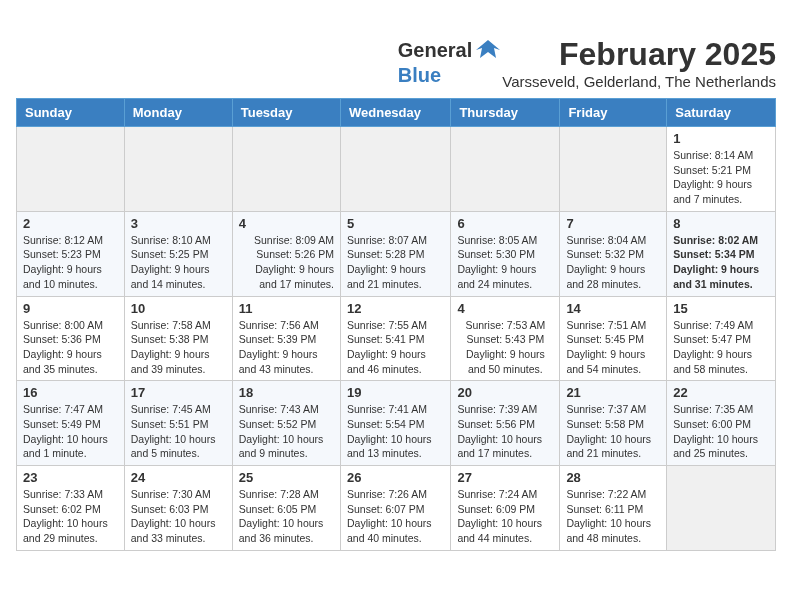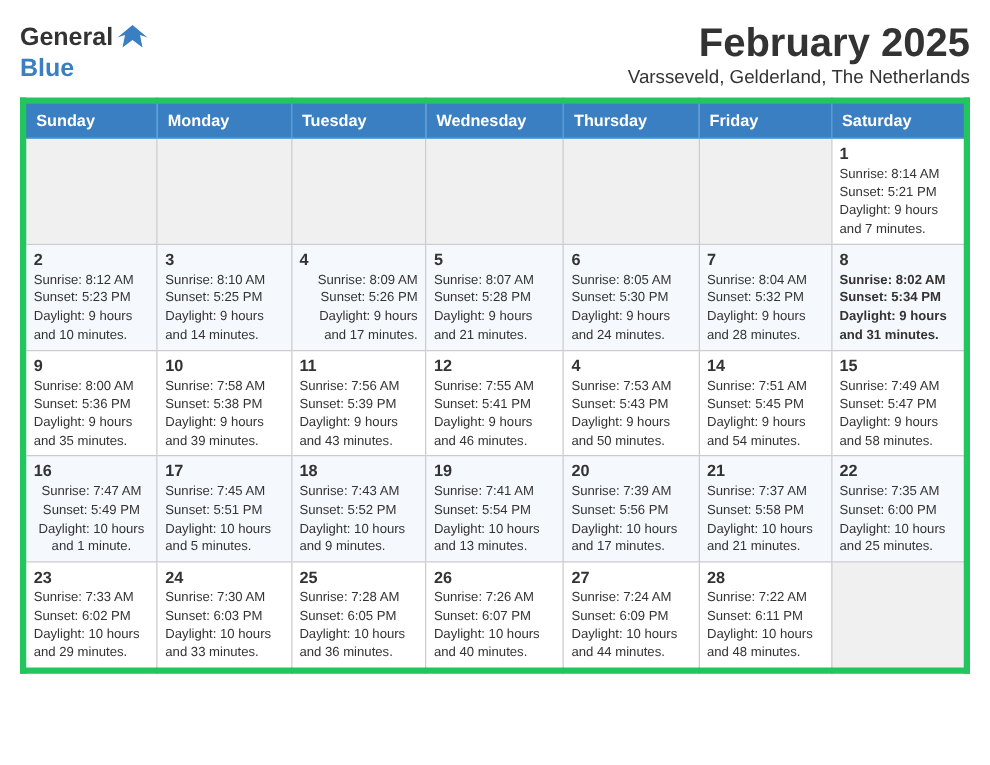--- a/index.html
+++ b/index.html
@@ -5,23 +5,24 @@
     * { box-sizing: border-box; margin: 0; padding: 0; }
     body {
       font-family: Arial, sans-serif;
       background: #fff;
       width: 792px;
       min-height: 612px;
       padding: 16px;
     }
     .header {
       display: flex;
-      justify-content: space-between;
+      justify-content: flex-end;
       align-items: flex-start;
       margin-bottom: 8px;
+      margin-top: 20px;
     }
     .logo {
       display: flex;
       flex-direction: column;
       align-items: flex-start;
     }
     .logo-row {
       display: flex;
       align-items: center;
       gap: 2px;
@@ -34,21 +35,21 @@
       font-weight: bold;
       color: #333;
     }
     .location {
       font-size: 15px;
       color: #333;
     }
     .calendar {
       width: 100%;
       border-collapse: collapse;
-      border: 5px solid #22c55e;
+      border: 1px solid #22c55e;
     }
     .calendar th {
       background: #3a7fc1;
       color: #fff;
       font-size: 13px;
       font-weight: bold;
       padding: 6px 8px;
       text-align: left;
       border: 1px solid #5a9fd4;
     }
@@ -192,41 +193,41 @@
 Daylight: 9 hours and 43 minutes.</div>
         </td>
         <td>
           <span class="day-num">12</span>
           <div class="day-info" style="white-space: pre-line;">Sunrise: 7:55 AM
 Sunset: 5:41 PM
 Daylight: 9 hours and 46 minutes.</div>
         </td>
         <td>
           <span class="day-num">4</span>
-          <div class="day-info" style="white-space: pre-line;">Sunrise: 7:53 AM
+          <div class="day-info" style="white-space: pre-line; text-align: center;">Sunrise: 7:53 AM
 Sunset: 5:43 PM
 Daylight: 9 hours and 50 minutes.</div>
         </td>
         <td>
           <span class="day-num">14</span>
           <div class="day-info" style="white-space: pre-line;">Sunrise: 7:51 AM
 Sunset: 5:45 PM
 Daylight: 9 hours and 54 minutes.</div>
         </td>
         <td>
           <span class="day-num">15</span>
           <div class="day-info" style="white-space: pre-line;">Sunrise: 7:49 AM
 Sunset: 5:47 PM
 Daylight: 9 hours and 58 minutes.</div>
         </td>
       </tr>
       <tr>
         <td>
           <span class="day-num">16</span>
-          <div class="day-info" style="white-space: pre-line; text-align: center;">Sunrise: 7:47 AM
+          <div class="day-info" style="white-space: pre-line;">Sunrise: 7:47 AM
 Sunset: 5:49 PM
 Daylight: 10 hours and 1 minute.</div>
         </td>
         <td>
           <span class="day-num">17</span>
           <div class="day-info" style="white-space: pre-line;">Sunrise: 7:45 AM
 Sunset: 5:51 PM
 Daylight: 10 hours and 5 minutes.</div>
         </td>
         <td>

